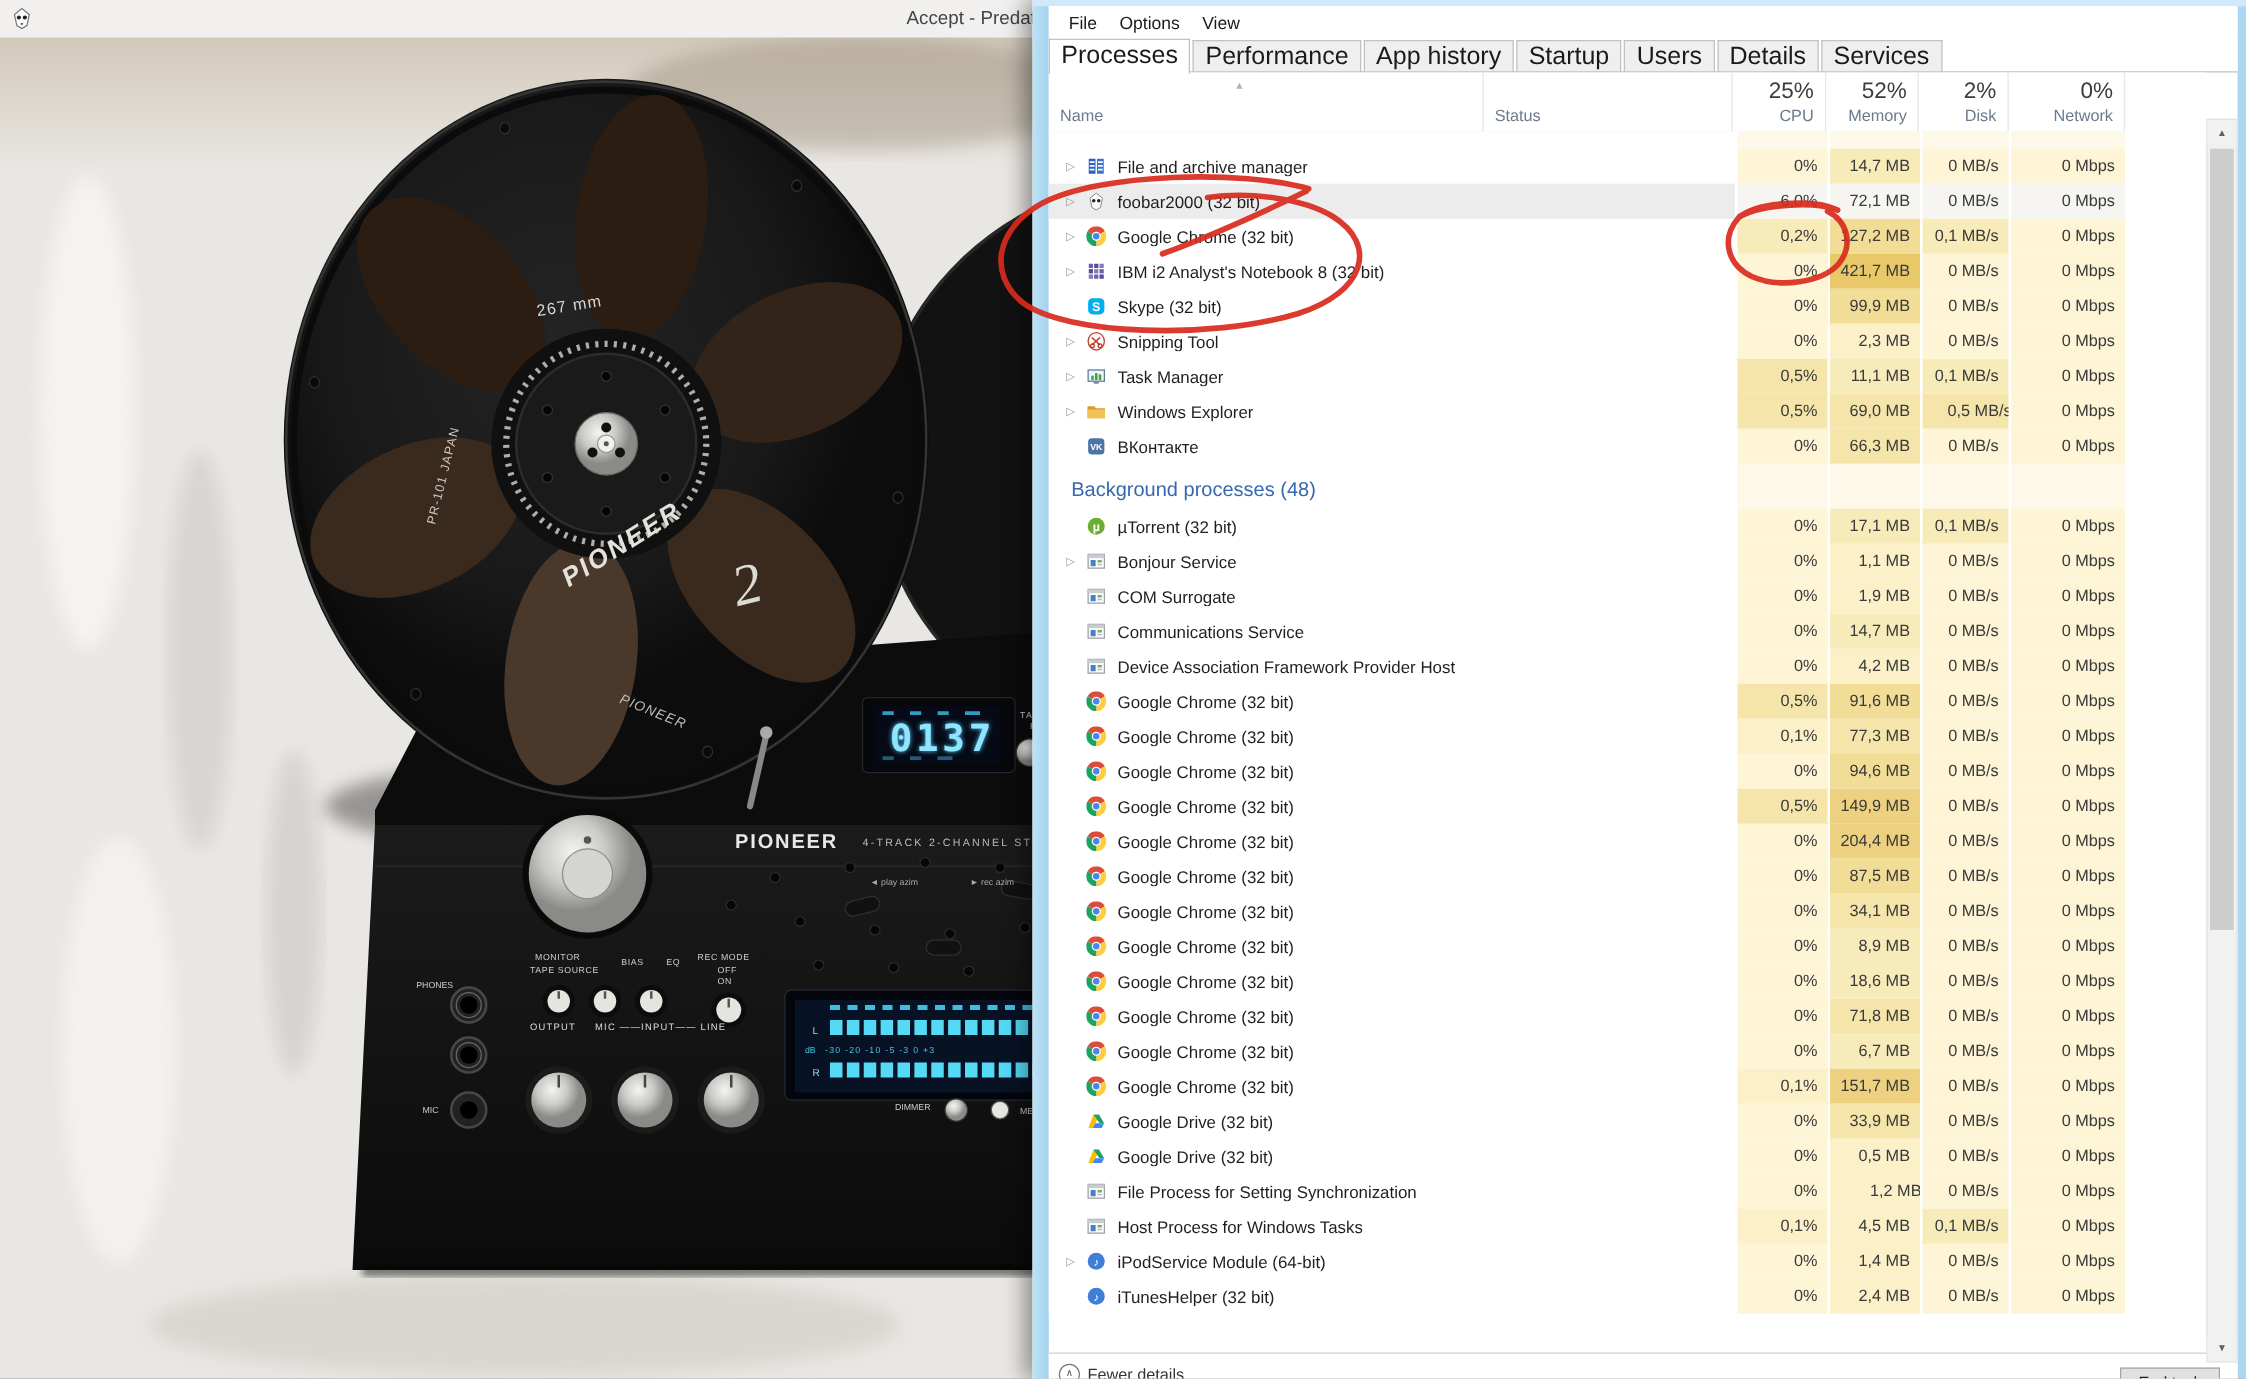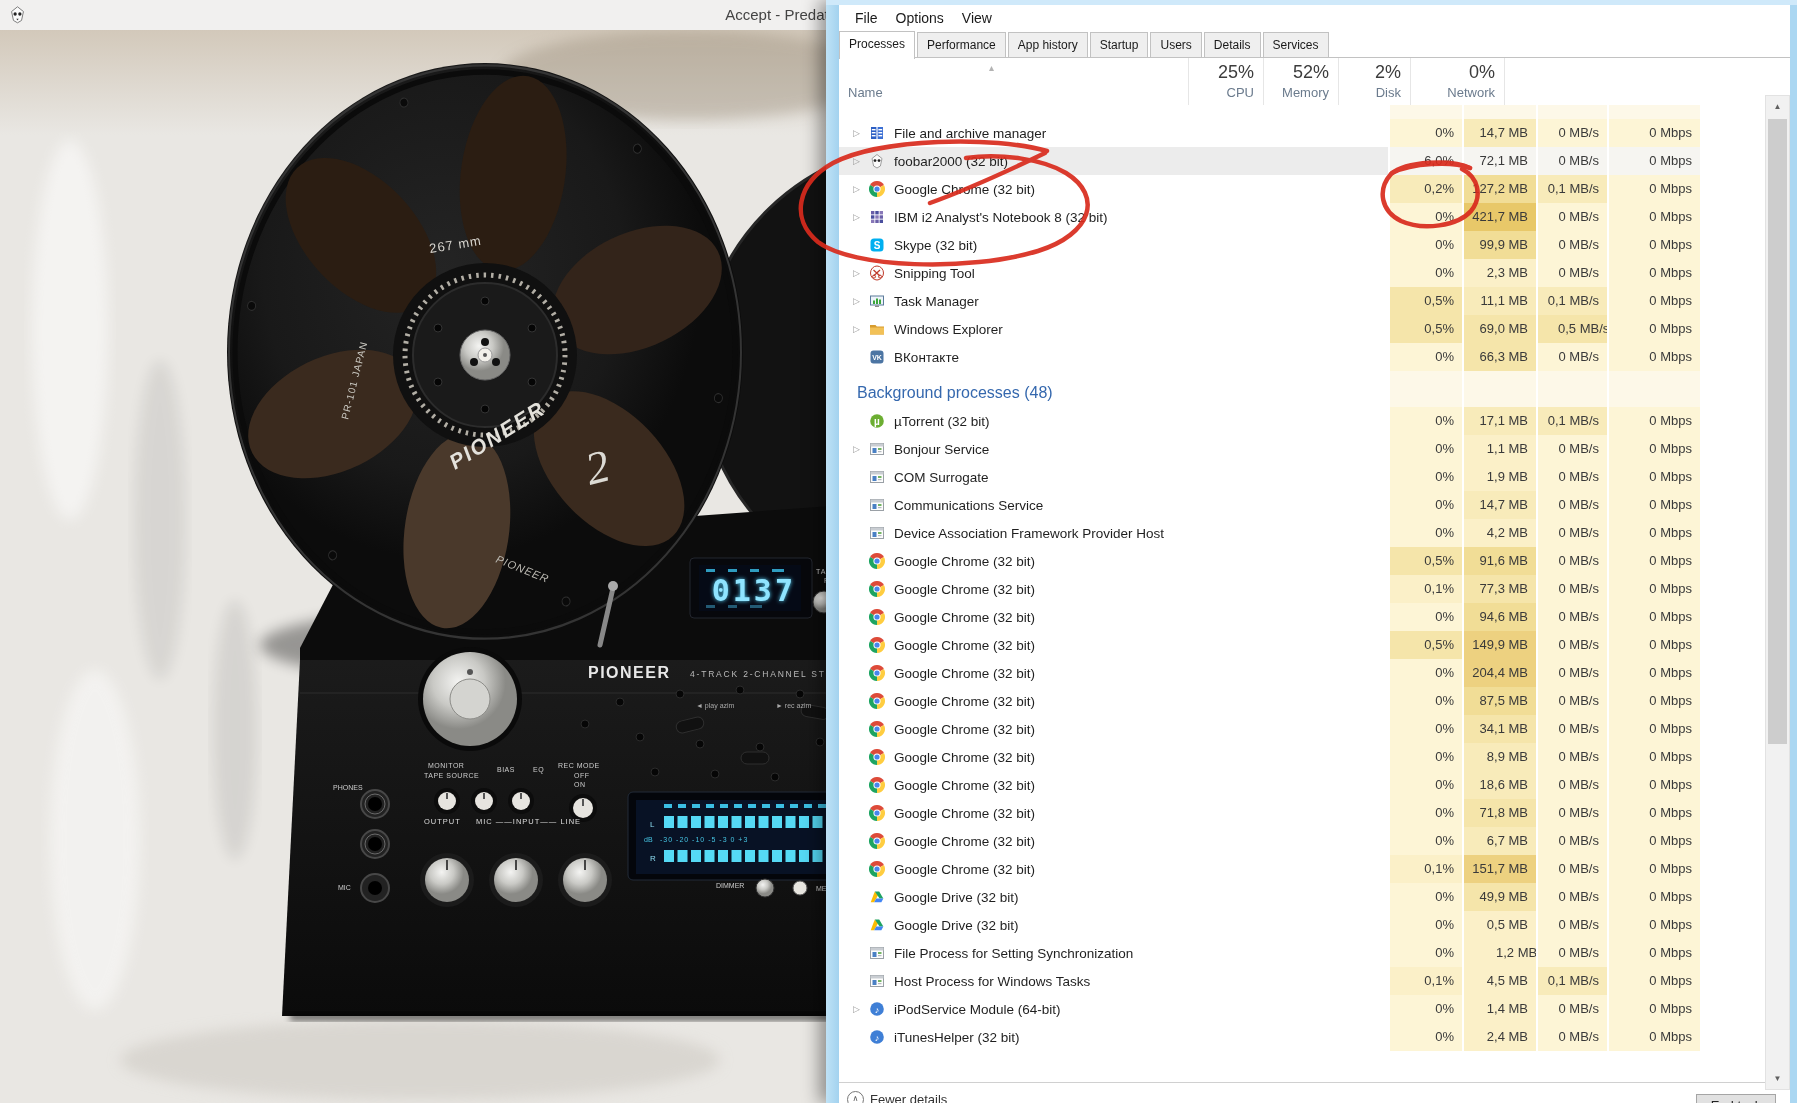--- a/index.html
+++ b/index.html
@@ -19,21 +19,21 @@
       box-shadow:-7px 0 16px rgba(0,0,0,.38);z-index:5;}
   .tm-border-l{position:absolute;left:0;top:0;width:13px;height:1103px;
       background:linear-gradient(90deg,#bfe2f6,#a3d2ef);}
   .tm-border-r{position:absolute;right:0;top:0;width:7px;height:1103px;background:#abd7f2;}
   .tm-border-t{position:absolute;left:0;top:0;width:971px;height:5px;background:#cfe9fa;}
   #tm-menubar{position:absolute;left:13px;top:5px;right:7px;height:25px;background:#fff;
       display:flex;align-items:center;padding-left:7px;}
   .menu-item{font-size:14px;color:#1a1a1a;padding:3px 9px;cursor:default;}
   #tm-tabs{position:absolute;left:13px;top:30px;right:7px;height:28px;background:#fff;
       display:flex;align-items:flex-end;}
-  .tab{font-size:12px;color:#1a1a1a;border:1px solid #c2c2c2;border-bottom:none;
+  .tab{font-size:20px;color:#1a1a1a;border:1px solid #c2c2c2;border-bottom:none;
       background:#efefef;padding:4px 9px 4px 9px;margin-right:2px;height:17px;line-height:17px;}
   .tab.active{background:#fff;position:relative;z-index:2;padding-bottom:6px;margin-bottom:-1px;}
   #tm-tabline{position:absolute;left:13px;top:57px;right:7px;height:0;border-top:1px solid #c2c2c2;}
 
   
   #tm-colhead{position:absolute;left:13px;top:58px;width:926px;height:47px;background:#fff;
       display:flex;border-bottom:1px solid #e0e0e0;}
   .h-name{width:349px;position:relative;border-right:1px solid #e6e6e6;}
   .h-status{width:200px;position:relative;border-right:1px solid #e6e6e6;}
   .h-val{position:relative;border-right:1px solid #e6e6e6;}
@@ -389,20 +389,23 @@
         <span class="tab">Details</span>
         <span class="tab">Services</span>
       </div>
     <div id="tm-tabline"></div>
 
     <div id="tm-colhead">
       <div class="h-name">
         <span id="sort-arrow">▴</span>
         <span class="h-bot">Name</span>
       </div>
+      <div class="h-status">
+        <span class="h-bot">Status</span>
+      </div>
       <div class="h-val c-cpu" style="width:74px;">
         <span class="pct">25%</span>
         <span class="lbl">CPU</span>
       </div>
       <div class="h-val" style="width:74px;">
         <span class="pct">52%</span>
         <span class="lbl">Memory</span>
       </div>
       <div class="h-val" style="width:71px;">
         <span class="pct">2%</span>
@@ -989,21 +992,21 @@
               <svg width="16" height="16" viewBox="0 0 16 16">
                 <path d="M5.8 2.5 L1.7 13.3 L5.1 13.3 L9.2 6 Z" fill="#fbbc04"></path>
                 <path d="M5.8 2.5 L10.2 2.5 L14.3 9.6 L10.6 9.6 Z" fill="#1ea362"></path>
                 <path d="M14.3 9.6 L12.4 13.3 L5.1 13.3 L7.2 9.6 Z" fill="#4285f4"></path>
               </svg>
             </span>
             <span class="row-label">Google Drive (32 bit)</span>
           </div>
           <div class="c-status"></div>
           <div class="cell c-cpu" style="background: rgb(253, 245, 214);">0%</div>
-          <div class="cell c-mem" style="background: rgb(245, 229, 170);">49,9 MB</div>
+          <div class="cell c-mem" style="background: rgb(245, 229, 170);">33,9 MB</div>
           <div class="cell c-disk" style="background: rgb(253, 245, 214);">0 MB/s</div>
           <div class="cell c-net" style="background: rgb(253, 245, 214);">0 Mbps</div>
           <div class="c-pad"></div>
         </div>
         <div class="tm-row">
           <div class="c-name">
             <span class="expander"></span>
             <span class="row-icon">
               <svg width="16" height="16" viewBox="0 0 16 16">
                 <path d="M5.8 2.5 L1.7 13.3 L5.1 13.3 L9.2 6 Z" fill="#fbbc04"></path>

